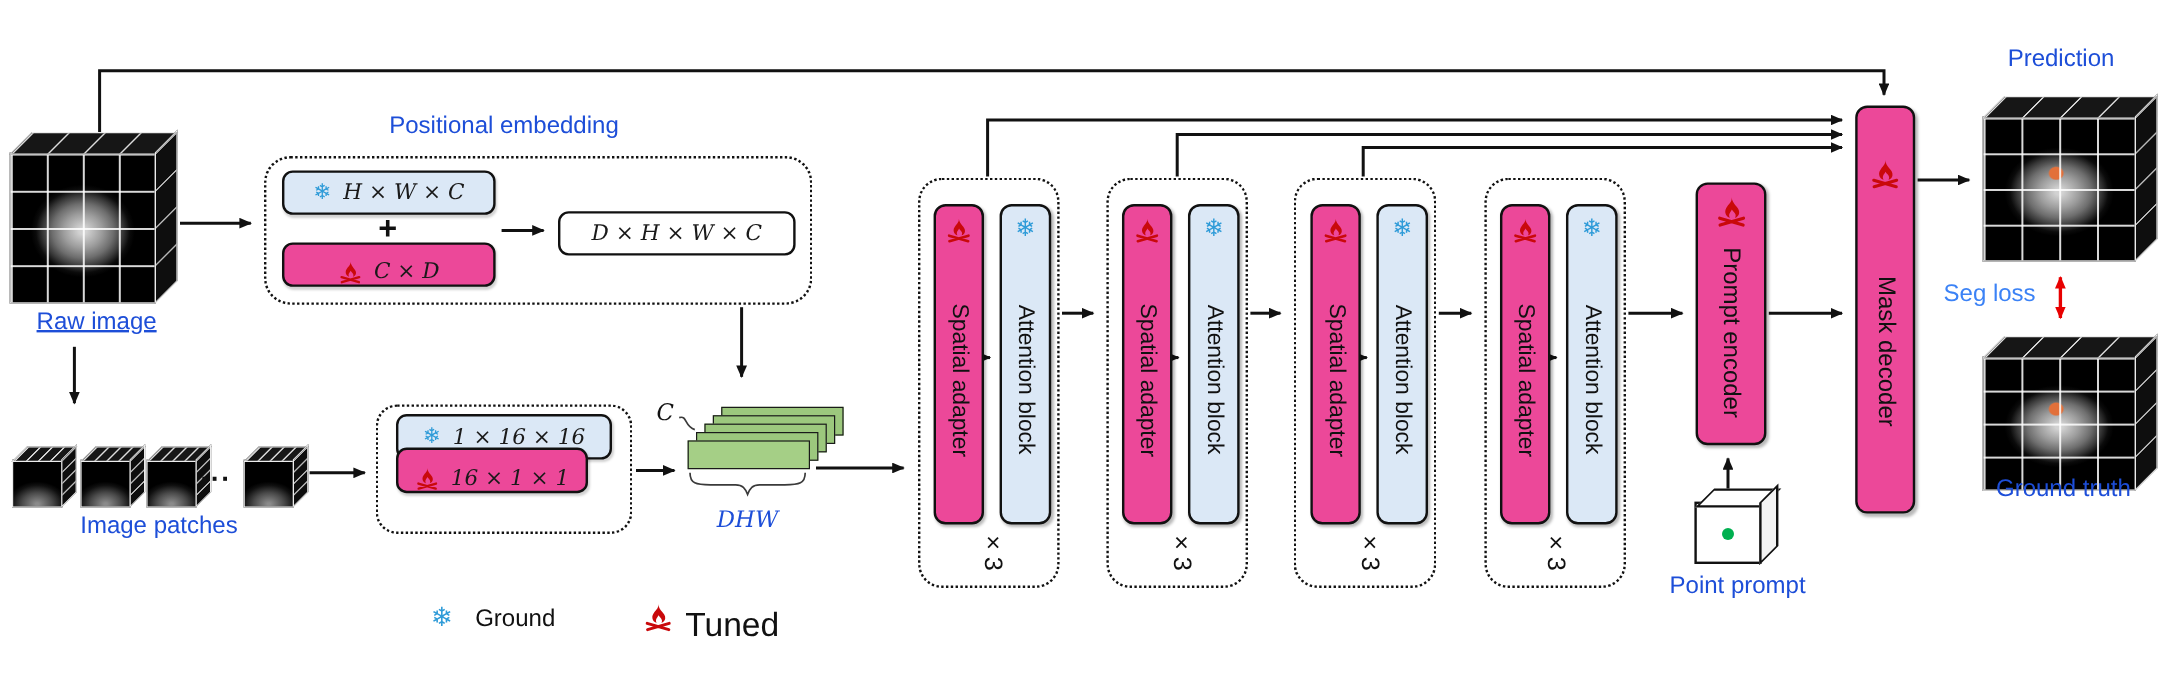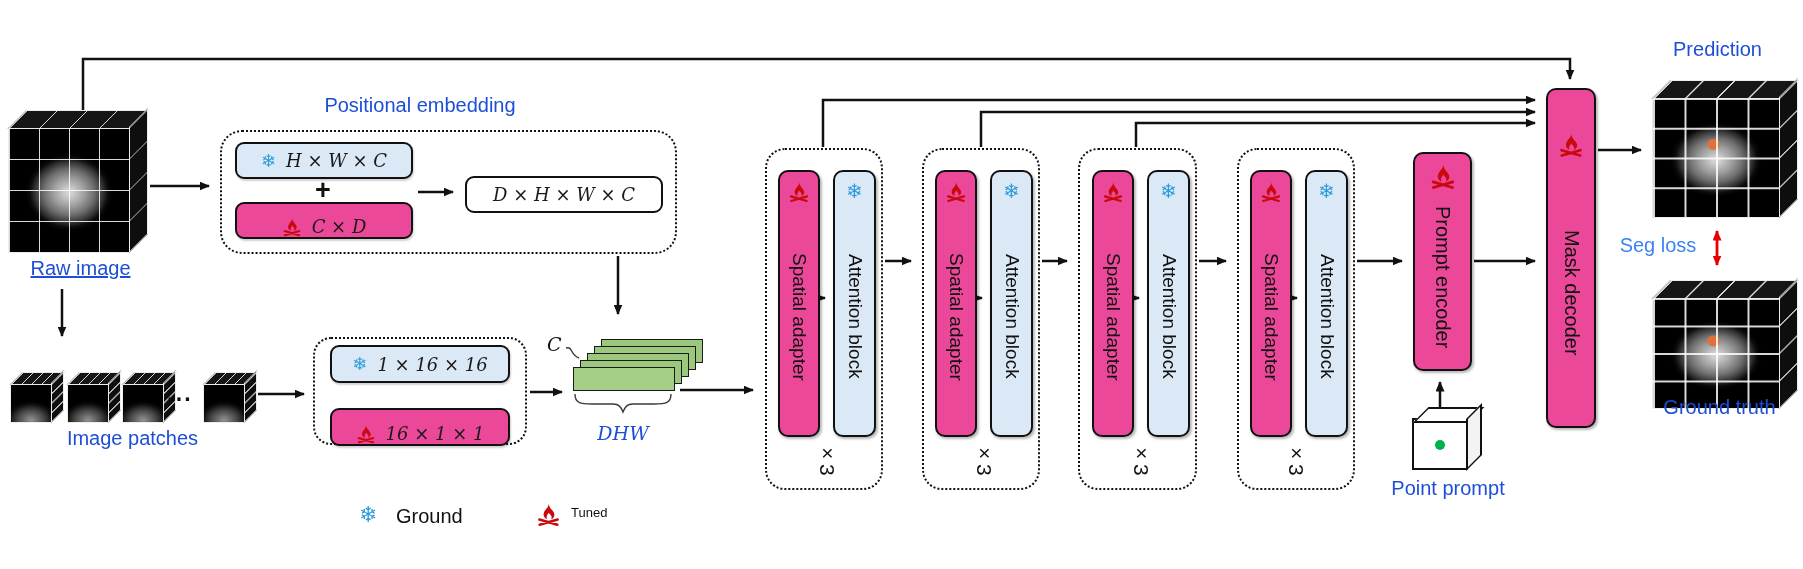--- a/index.html
+++ b/index.html
@@ -132,21 +132,21 @@
   </div>
   <div class="dimbox boxwhite" style="left:465px;top:176px;width:198px;height:37px;">
     <span>D × H × W × C</span>
   </div>
 
   <div class="dotted" style="left:313px;top:337px;width:214px;height:108px;border-radius:18px;"></div>
   <div class="dimbox boxblue" style="left:330px;top:345px;width:180px;height:38px;">
     <span class="snow" style="font-size:18px;font-style:normal;">❄</span>
     <span>1 × 16 × 16</span>
   </div>
-  <div class="dimbox boxyellow" style="left:330px;top:408px;width:180px;height:38px;">
+  <div class="dimbox boxyellow" style="left:330px;top:373px;width:160px;height:38px;">
     <svg class="fire" width="20" height="20" style="flex:none;">
         <use href="#fire-sym"></use>
       </svg>
     <span>16 × 1 × 1</span>
   </div>
 
   <div>
     <div class="abs" style="left:601px;top:339px;width:100px;height:22px;background:#9cc87d;border:1.6px solid #1a1a1a;"></div>
     <div class="abs" style="left:594px;top:346px;width:100px;height:22px;background:#9cc87d;border:1.6px solid #1a1a1a;"></div>
     <div class="abs" style="left:587px;top:353px;width:100px;height:22px;background:#9cc87d;border:1.6px solid #1a1a1a;"></div>
@@ -254,16 +254,16 @@
 
   <div class="cube ct seg" style="left:1652px;top:297px;width:128px;height:112px;--d:18px;"></div>
   <div class="lbl" style="left:1642px;top:396px;width:155px;">Ground truth</div>
 
   <div>
     <span class="abs snow" style="left:359px;top:504px;font-size:22px;">❄</span>
     <span class="abs" style="left:396px;top:505px;font-size:20px;">Ground</span>
     <svg class="fire abs" style="left:536px;top:502px;" width="25" height="25">
         <use href="#fire-sym"></use>
       </svg>
-    <span class="abs" style="left:571px;top:505px;font-size:13px;">Tuned</span>
+    <span class="abs" style="left:571px;top:505px;font-size:28px;">Tuned</span>
   </div>
 
 </div>
 
 </body></html>

